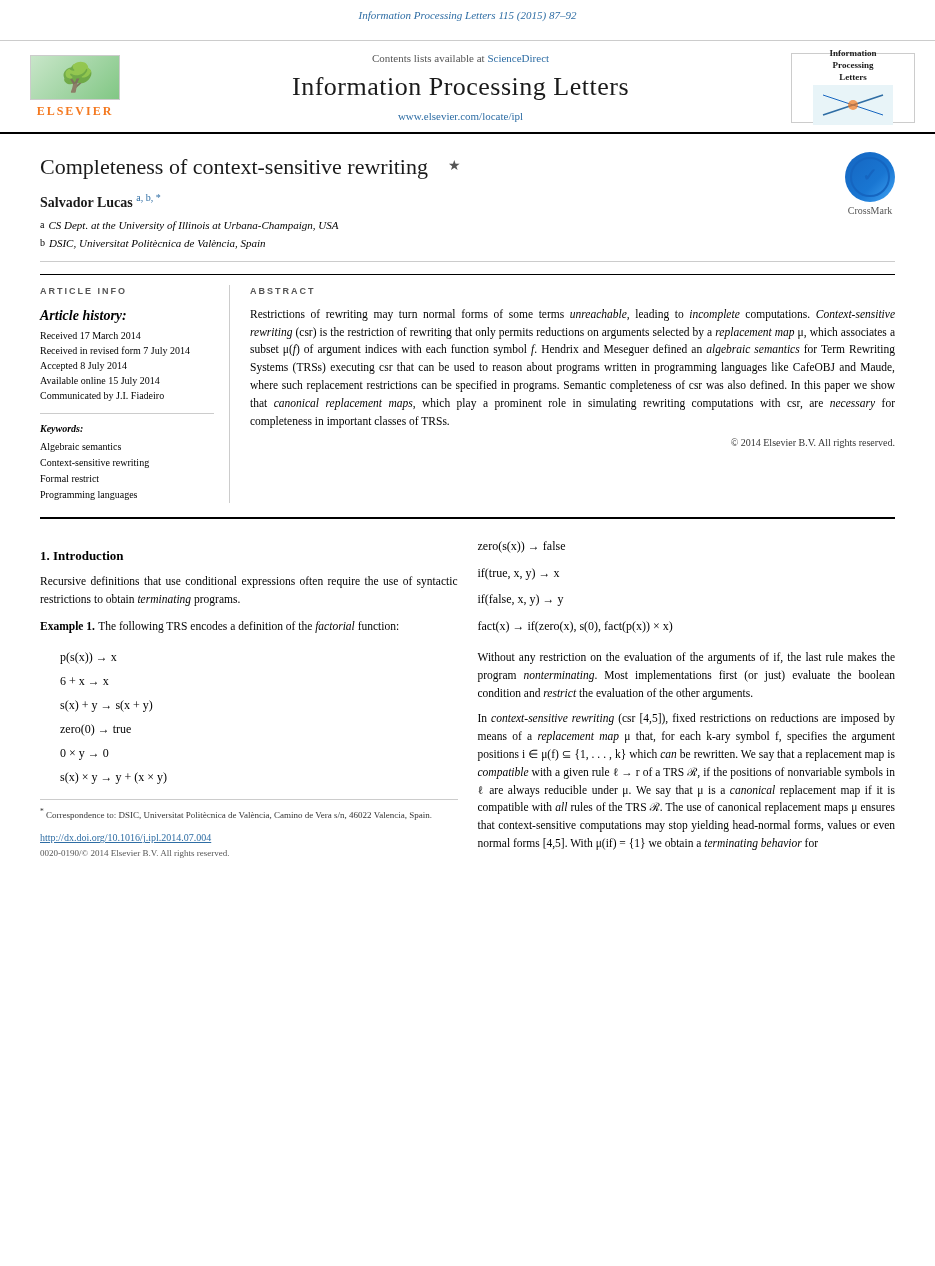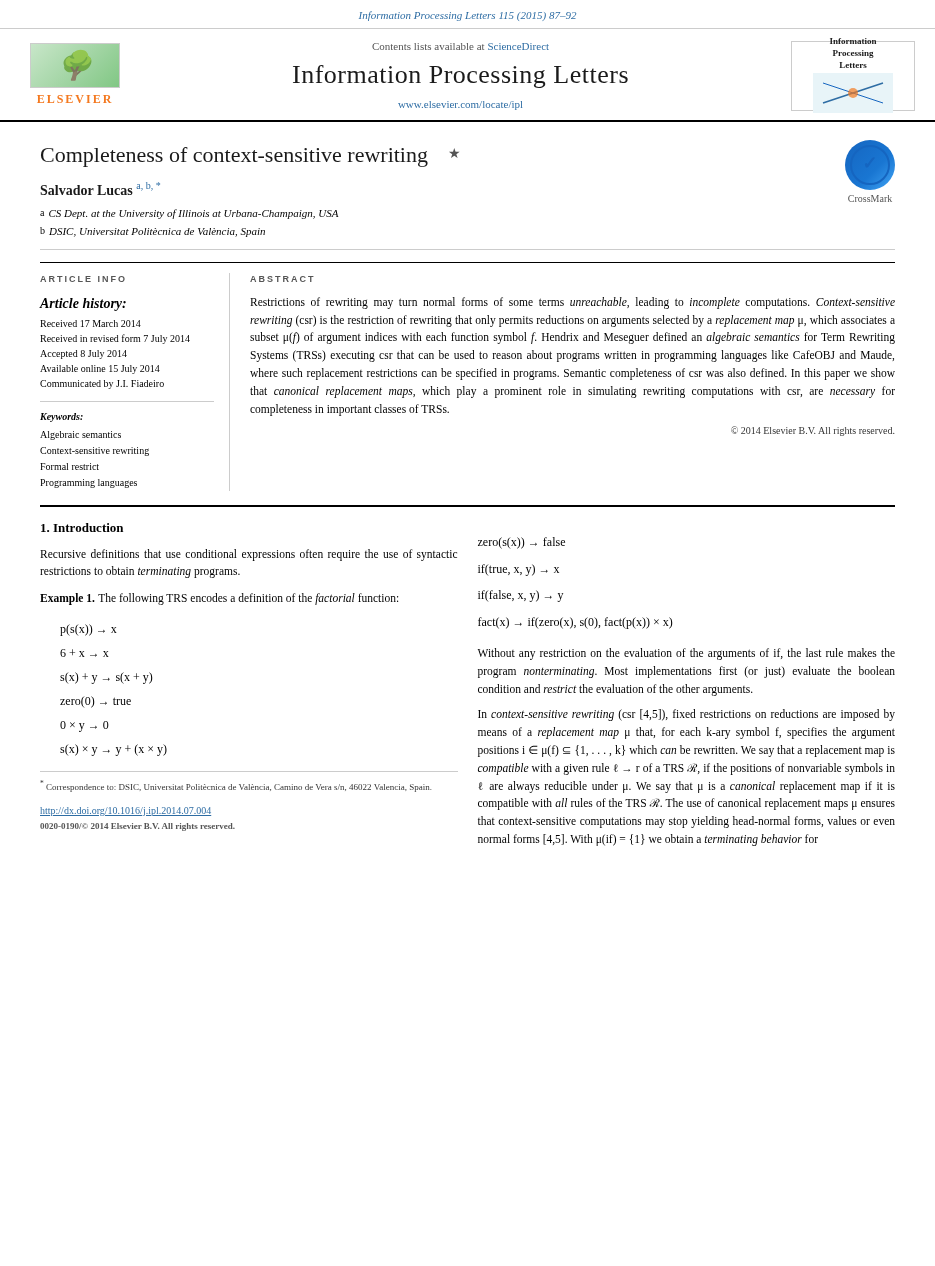--- a/index.html
+++ b/index.html
@@ -10,21 +10,21 @@
       width: 935px;
       min-height: 1266px;
       font-size: 13px;
       line-height: 1.4;
     }
 
     
     .top-bar {
       background: #fff;
       text-align: center;
-      padding: 6px 0 4px 0;
+      padding: 6px 0 16px 0;
       border-bottom: 1px solid #ccc;
     }
     .top-bar .journal-ref {
       font-size: 11px;
       color: #2e6da4;
       font-style: italic;
     }
 
     
     .journal-header {
@@ -259,21 +259,22 @@
       margin-top: 6px;
       color: #333;
     }
 
     
     .main-body {
       display: flex;
       gap: 20px;
       margin-top: 14px;
       border-top: 2px solid #000;
-      padding-top: 12px;
+      padding-top: 4px;
+      align-items: flex-end;
     }
     .body-left {
       flex: 1;
     }
     .body-right {
       flex: 1;
     }
 
     .section-heading {
       font-size: 13px;
@@ -340,21 +341,20 @@
     .doi-link {
       color: #2e6da4;
       font-size: 10px;
       margin-top: 8px;
       display: block;
     }
     .issn-line {
       font-size: 9px;
       color: #555;
       margin-top: 2px;
-      font-weight: bold;
     }
 
     
     .right-logo-inner {
       text-align: center;
       font-size: 8px;
       color: #2e6da4;
       line-height: 1.3;
     }
     .right-logo-inner .rl-title {

